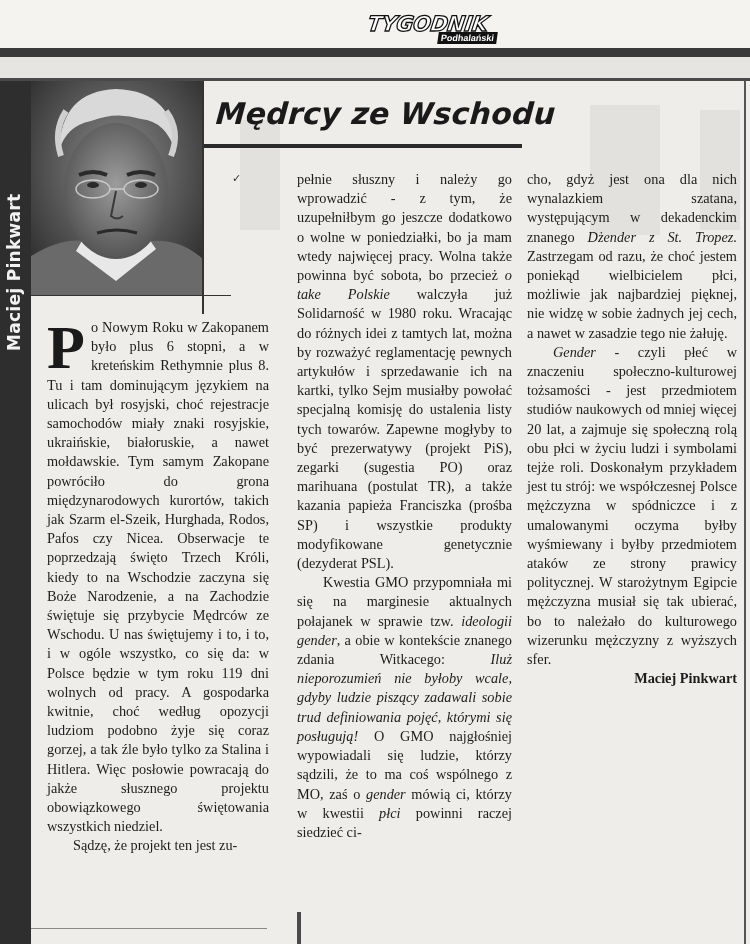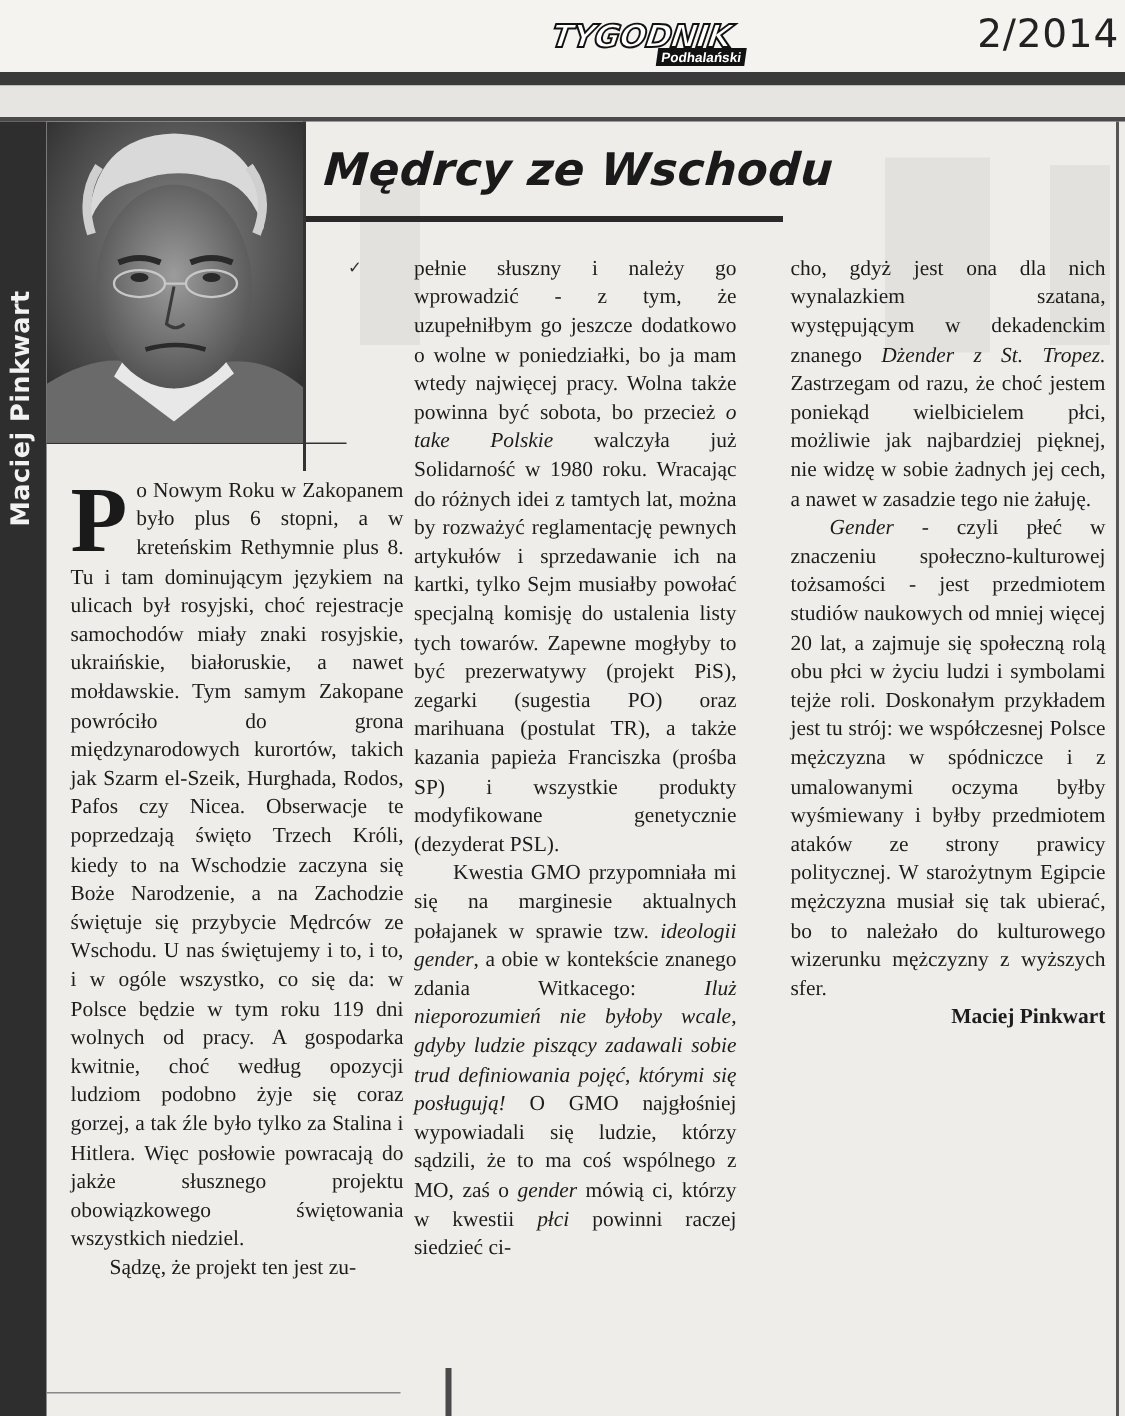--- a/index.html
+++ b/index.html
@@ -32,39 +32,38 @@
 
   
   .ghost { position:absolute; background:#d8d7d3; opacity:0.55; }
 
   
   .col { position:absolute; font-size:14.3px; line-height:19.2px; text-align:justify; color:#1c1c1c; }
   .col p { text-indent:0; }
   .col p.indent { text-indent:26px; }
   .col .it { font-style:italic;font-family:Liberation Serif, serif; }
   .col1 { left:47px; top:318px; width:222px; }
-  .col2 { left:276px; top:170px; width:215px; }
+  .col2 { left:297px; top:170px; width:215px; }
   .col3 { left:527px; top:170px; width:210px; }
   .dropcap { float:left; font-size:62px; line-height:50px; font-weight:bold; margin:4px 6px 0 0; color:#1a1a1a; }
   .signature { text-align:right; font-weight:bold; }
 
   .vbar { position:absolute; left:297px; top:912px; width:4px; height:32px; background:#4a4a4a; }
   .box-rule { position:absolute; left:31px; top:928px; width:236px; height:1px; background:#888; }
   .right-edge { position:absolute; left:744px; top:81px; width:2px; height:863px; background:#555; }
   .tick { position:absolute; left:232px; top:172px; font-size:11px; color:#333; }
 </style>
 </head>
 <body>
 
 <div class="masthead">
   <div class="logo">
     <span class="main">TYGODNIK</span>
     <span class="sub">Podhalański</span>
   </div>
-  <div class="issue">2/2014</div>
 </div>
 <div class="rule-thick"></div>
 <div class="strip"></div>
 <div class="rule-thin"></div>
 
 <div class="ghost" style="left:240px;top:120px;width:40px;height:110px;"></div>
 <div class="ghost" style="left:590px;top:105px;width:70px;height:130px;"></div>
 <div class="ghost" style="left:700px;top:110px;width:40px;height:120px;"></div>
 
 <div class="sidebar">

